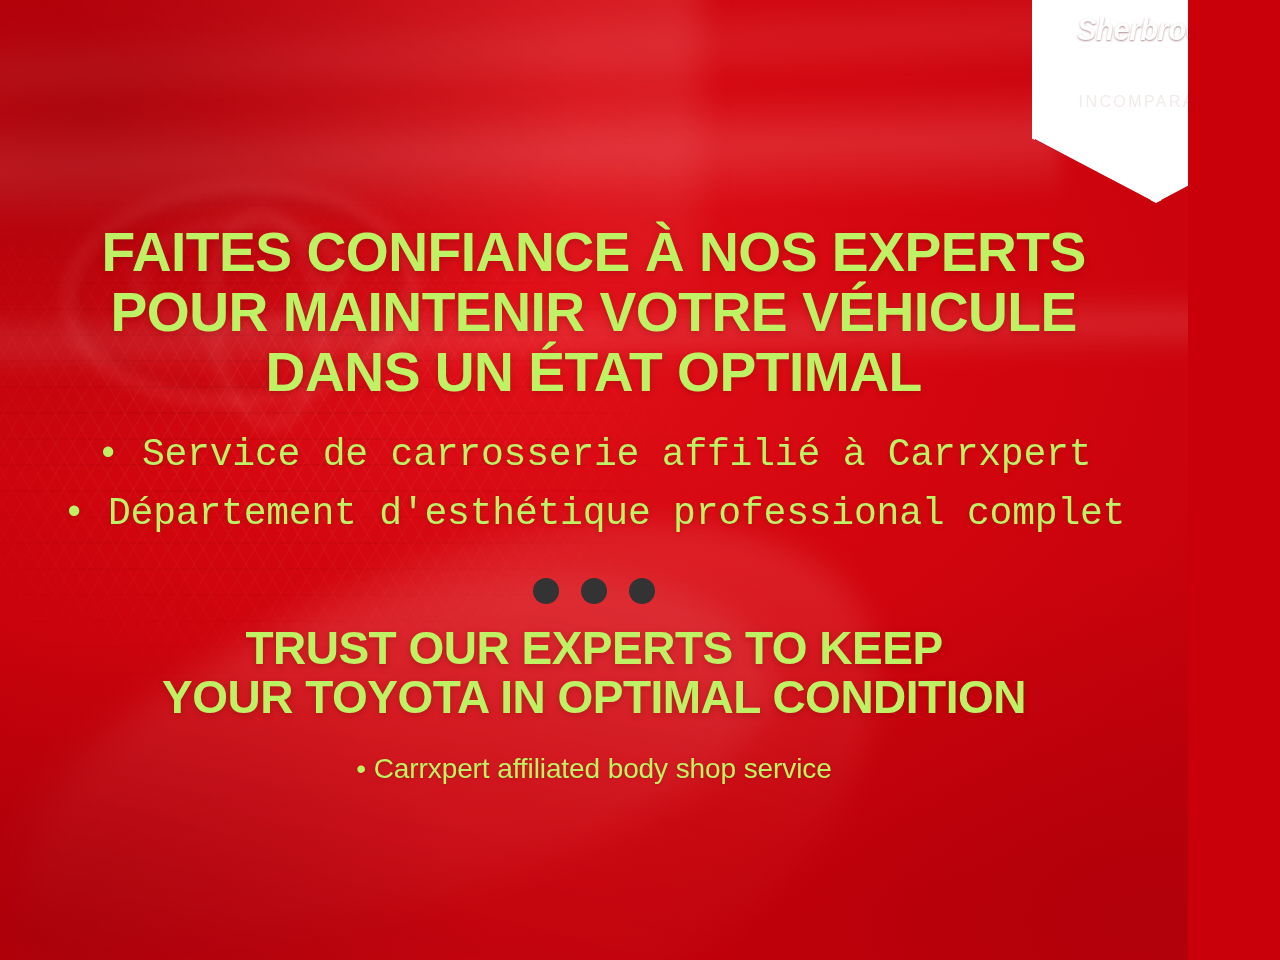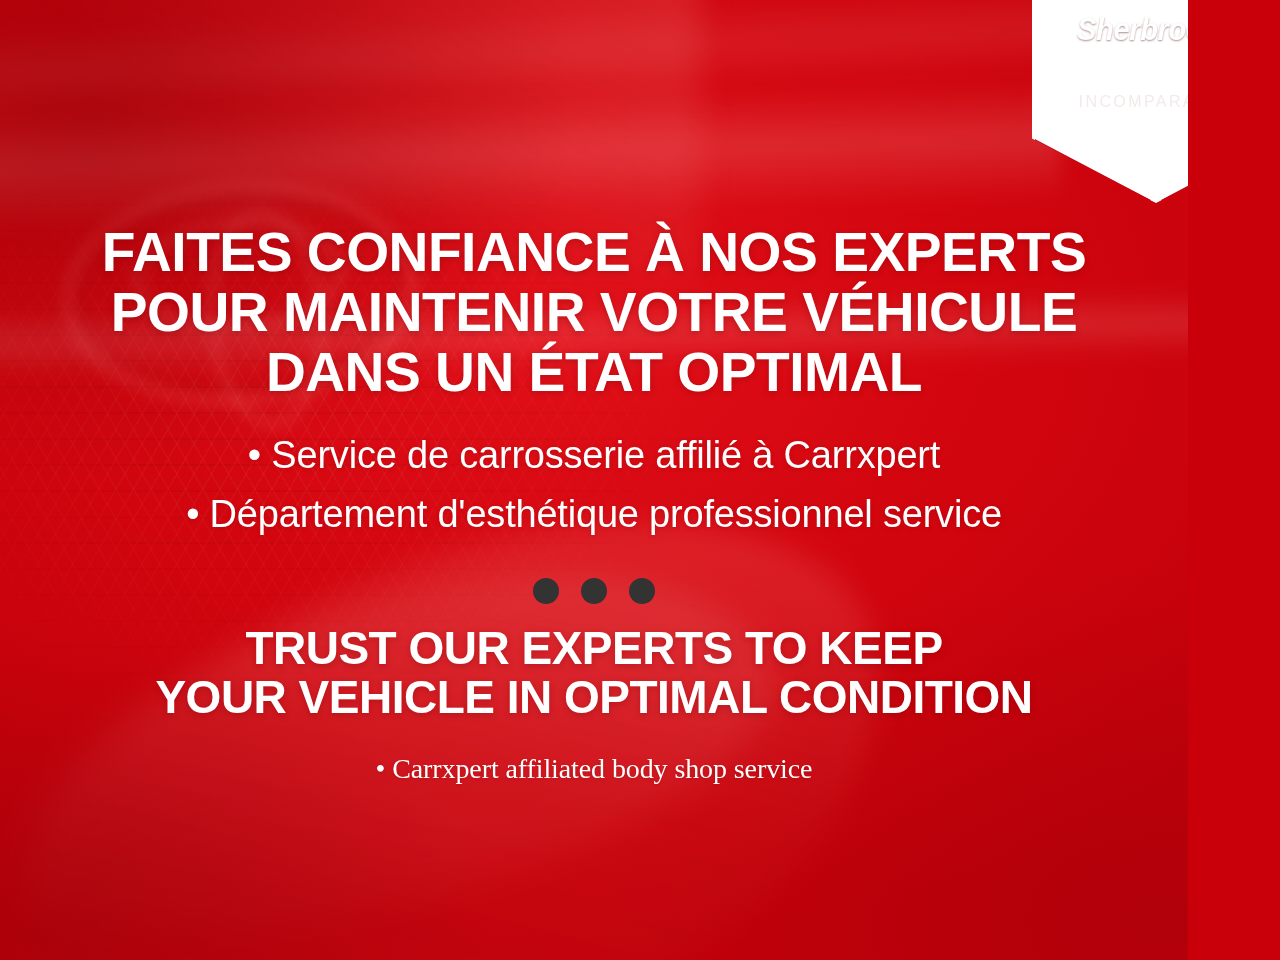--- a/index.html
+++ b/index.html
@@ -161,44 +161,44 @@
     font-size:15px;
     font-weight:bold;
     font-style:italic;
     letter-spacing:-0.1px;
     line-height:1;
   }
 
   
   #content {
     position:absolute; inset:0;
-    display:flex; flex-direction:column; 
+    display:flex; flex-direction:column; align-items:center;
     padding-top:222px;
-    color:#ffffff;
+    color:#bef264;
   }
 
   .headline {
     text-align:center;
     font-weight:bold;
     letter-spacing:-0.5px;
     text-shadow:0 2px 6px rgba(110,0,6,.30);
   }
   .headline-fr { font-size:56px; line-height:1.07; transform:scaleX(.985); }
   .headline-fr .hl-line { display:block; white-space:nowrap; }
 
   .bullets-fr {
     margin-top:24px;
     text-align:center;
     font-size:38px;
     font-weight:400;
     line-height:1.55;
     letter-spacing:-0.2px;
     text-shadow:0 1px 4px rgba(110,0,6,.26);
   }
-  .bullets-fr .bullet-line { display:block; white-space:nowrap; }
+  .bullets-fr .bullet-line { display:block; white-space:nowrap;font-family:Liberation Mono, monospace; }
 
   .dot-divider {
     display:flex; gap:22px; align-items:center; justify-content:center;
     margin-top:34px;
   }
   .dot { width:26px; height:26px; border-radius:50%; background:#333333; }
 
   .headline-en {
     margin-top:20px;
     font-size:46px;
@@ -208,21 +208,21 @@
 
   .bullets-en {
     margin-top:24px;
     text-align:center;
     font-size:28px;
     font-weight:400;
     line-height:1.55;
     letter-spacing:-0.1px;
     text-shadow:0 1px 3px rgba(110,0,6,.24);
   }
-  .bullets-en .bullet-line { display:block; white-space:nowrap;font-family:Liberation Serif, serif; }
+  .bullets-en .bullet-line { display:block; white-space:nowrap; }
 </style>
 </head>
 <body>
 
 <div id="banner">
 
   <div class="bg-layer bg-base"></div>
   <div class="bg-layer bg-mesh"></div>
   <div class="bg-layer bg-emblem"></div>
   <div class="bg-layer bg-sweep-a"></div>
@@ -254,32 +254,32 @@
   <div id="content">
 
     <h1 class="headline headline-fr">
       <span class="hl-line">FAITES CONFIANCE À NOS EXPERTS</span>
       <span class="hl-line">POUR MAINTENIR VOTRE VÉHICULE</span>
       <span class="hl-line">DANS UN ÉTAT OPTIMAL</span>
     </h1>
 
     <div class="bullets-fr">
       <span class="bullet-line">• Service de carrosserie affilié à Carrxpert</span>
-      <span class="bullet-line">• Département d'esthétique professionnel service</span>
+      <span class="bullet-line">• Département d'esthétique professional complet</span>
     </div>
 
     <div class="dot-divider">
       <span class="dot" style="background: rgb(51, 51, 51);"></span>
       <span class="dot" style="background: rgb(51, 51, 51);"></span>
       <span class="dot" style="background: rgb(51, 51, 51);"></span>
     </div>
 
     <h2 class="headline headline-en">
       <span class="hl-line">TRUST OUR EXPERTS TO KEEP</span>
-      <span class="hl-line">YOUR VEHICLE IN OPTIMAL CONDITION</span>
+      <span class="hl-line">YOUR TOYOTA IN OPTIMAL CONDITION</span>
     </h2>
 
     <div class="bullets-en">
       <span class="bullet-line">• Carrxpert affiliated body shop service</span>
     </div>
 
   </div>
 </div>
 
 </body></html>

